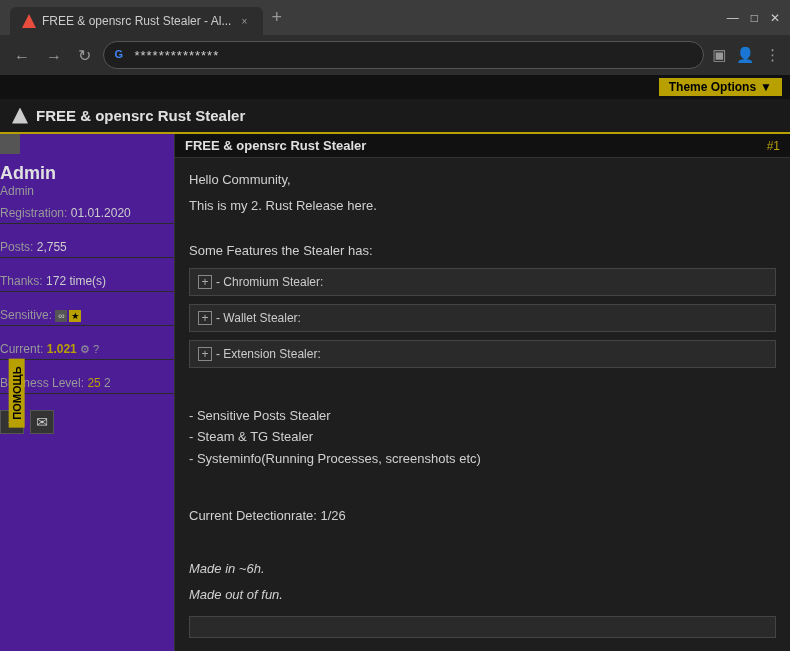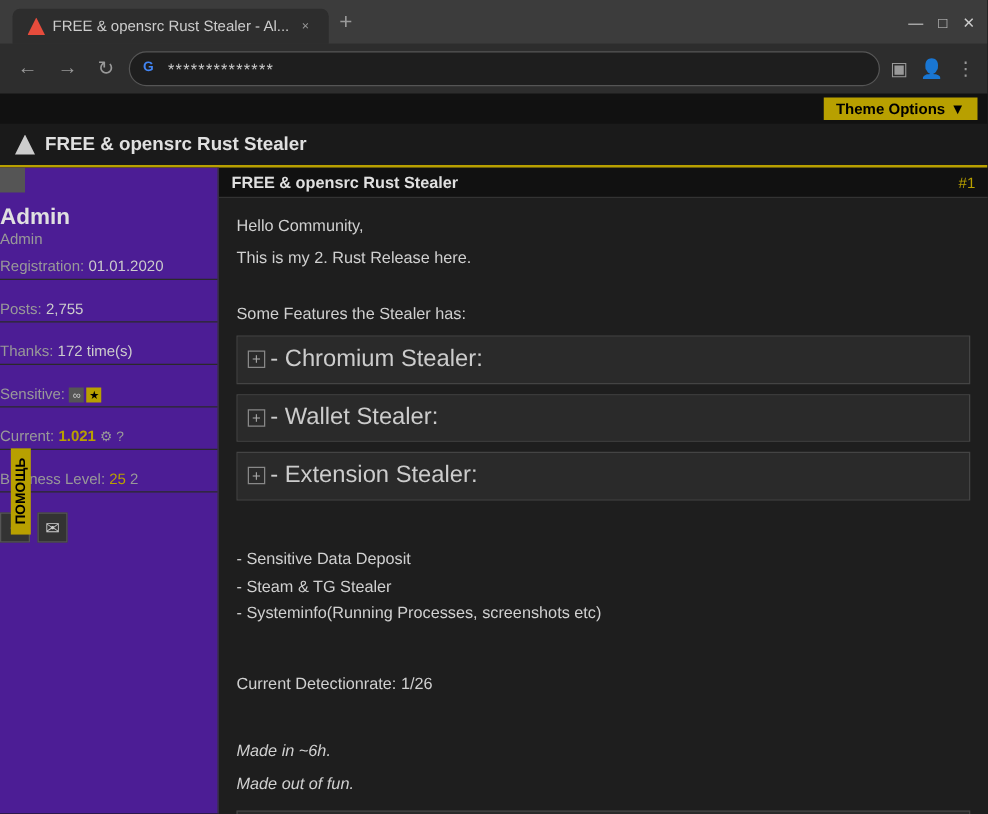--- a/index.html
+++ b/index.html
@@ -321,21 +321,21 @@
       border: 1px solid #888;
       display: inline-flex;
       align-items: center;
       justify-content: center;
       font-size: 12px;
       color: #aaa;
       cursor: pointer;
     }
     .spoiler-label {
       color: #ccc;
-      font-size: 19px;
+      font-size: 12px;
     }
 
     .features-list {
       margin: 10px 0;
       padding-left: 0;
       list-style: none;
     }
     .features-list li {
       color: #d0d0d0;
       font-size: 13px;
@@ -495,21 +495,21 @@
         
         <div class="spoiler-box">
           <div class="spoiler-header">
             <span class="spoiler-toggle">+</span>
             <span class="spoiler-label">- Extension Stealer:</span>
           </div>
         </div>
 
         <br>
         <ul class="features-list">
-          <li>- Sensitive Data Deposit</li>
+          <li>- Sensitive Posts Stealer</li>
           <li>- Steam &amp; TG Stealer</li>
           <li>- Systeminfo(Running Processes, screenshots etc)</li>
         </ul>
 
         <br>
         <p class="detection-rate">Current Detectionrate: 1/26</p>
         <br>
         <div class="made-info">
           <p>Made in ~6h.</p>
           <p>Made out of fun.</p>

